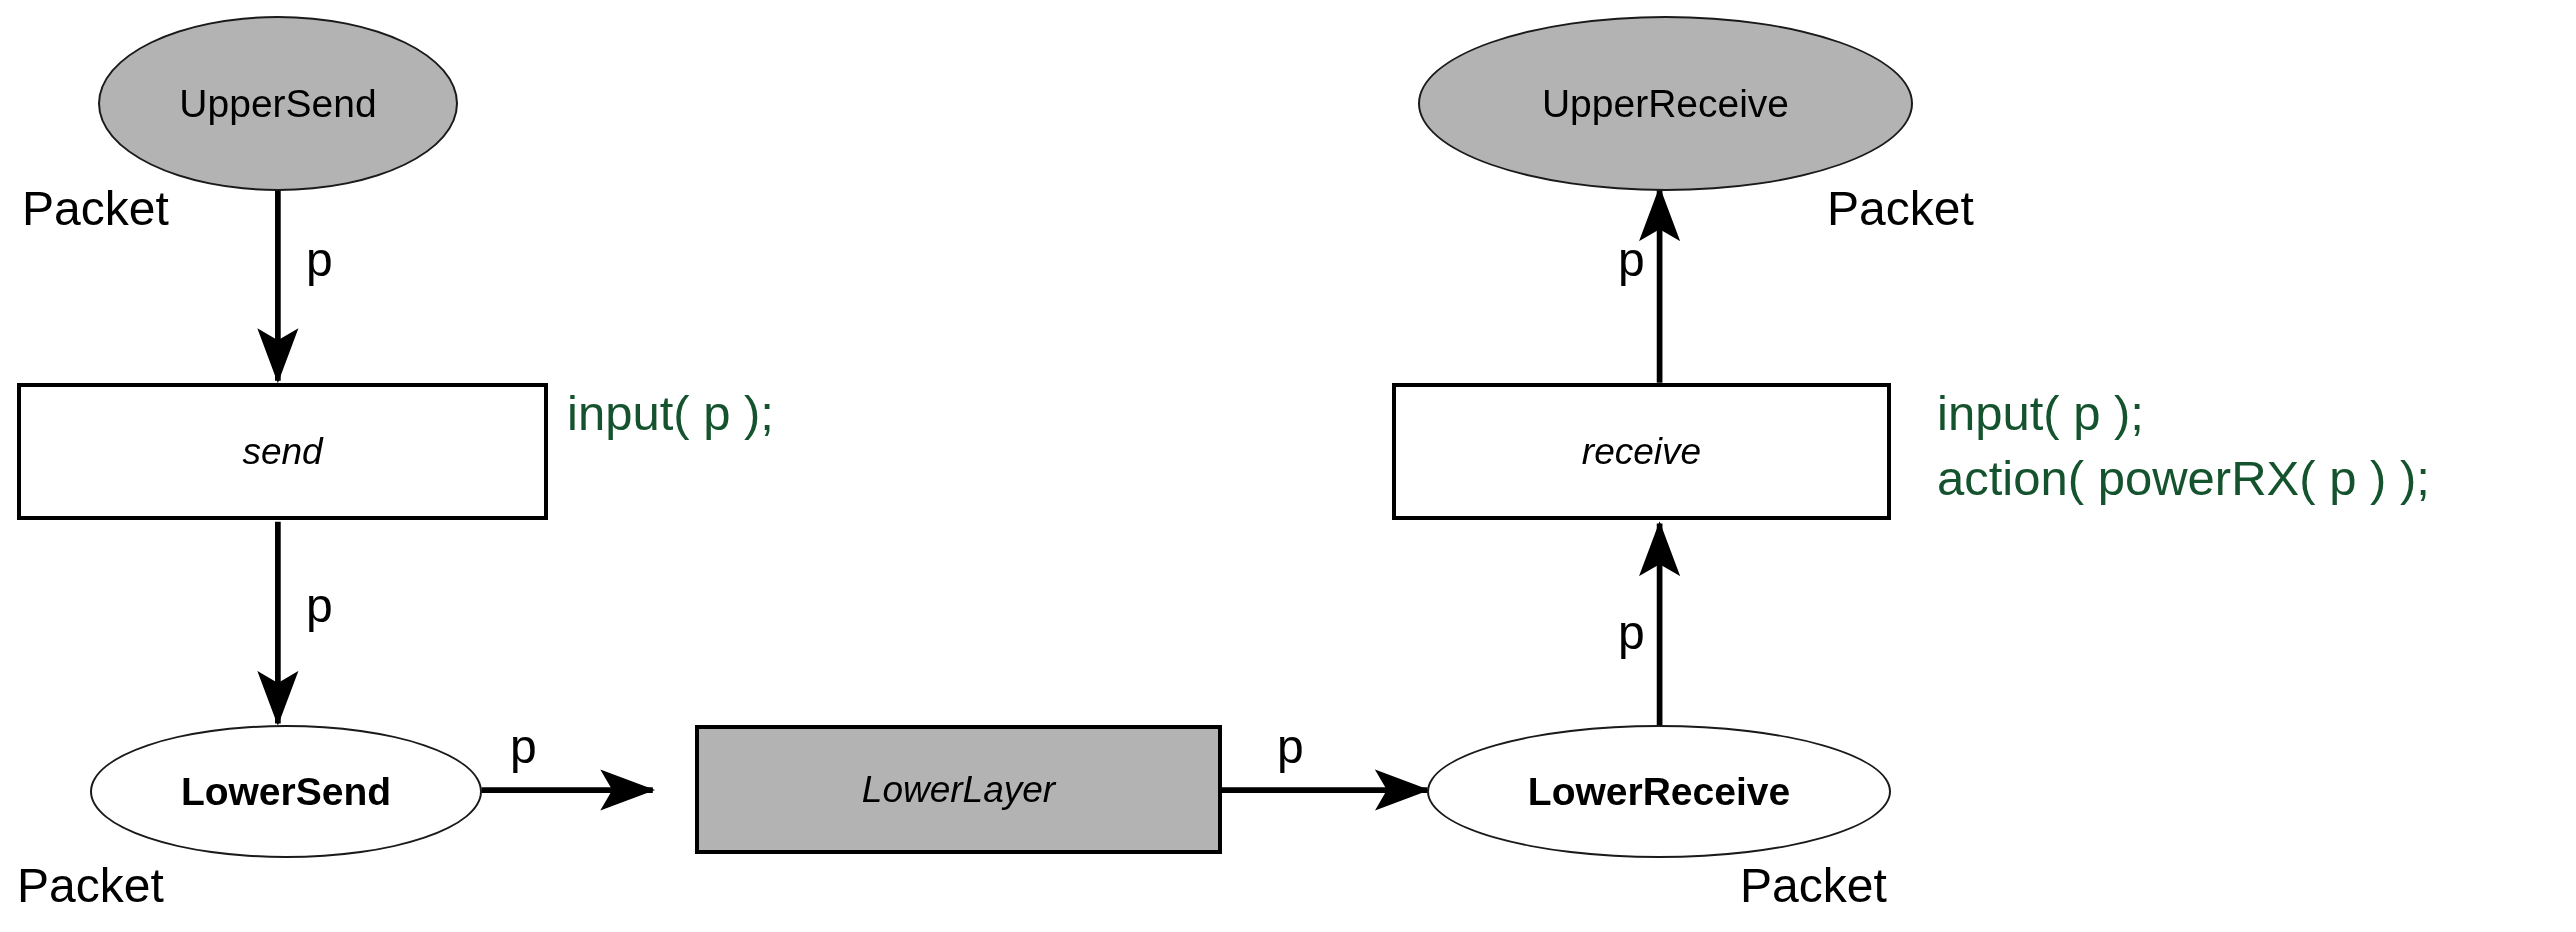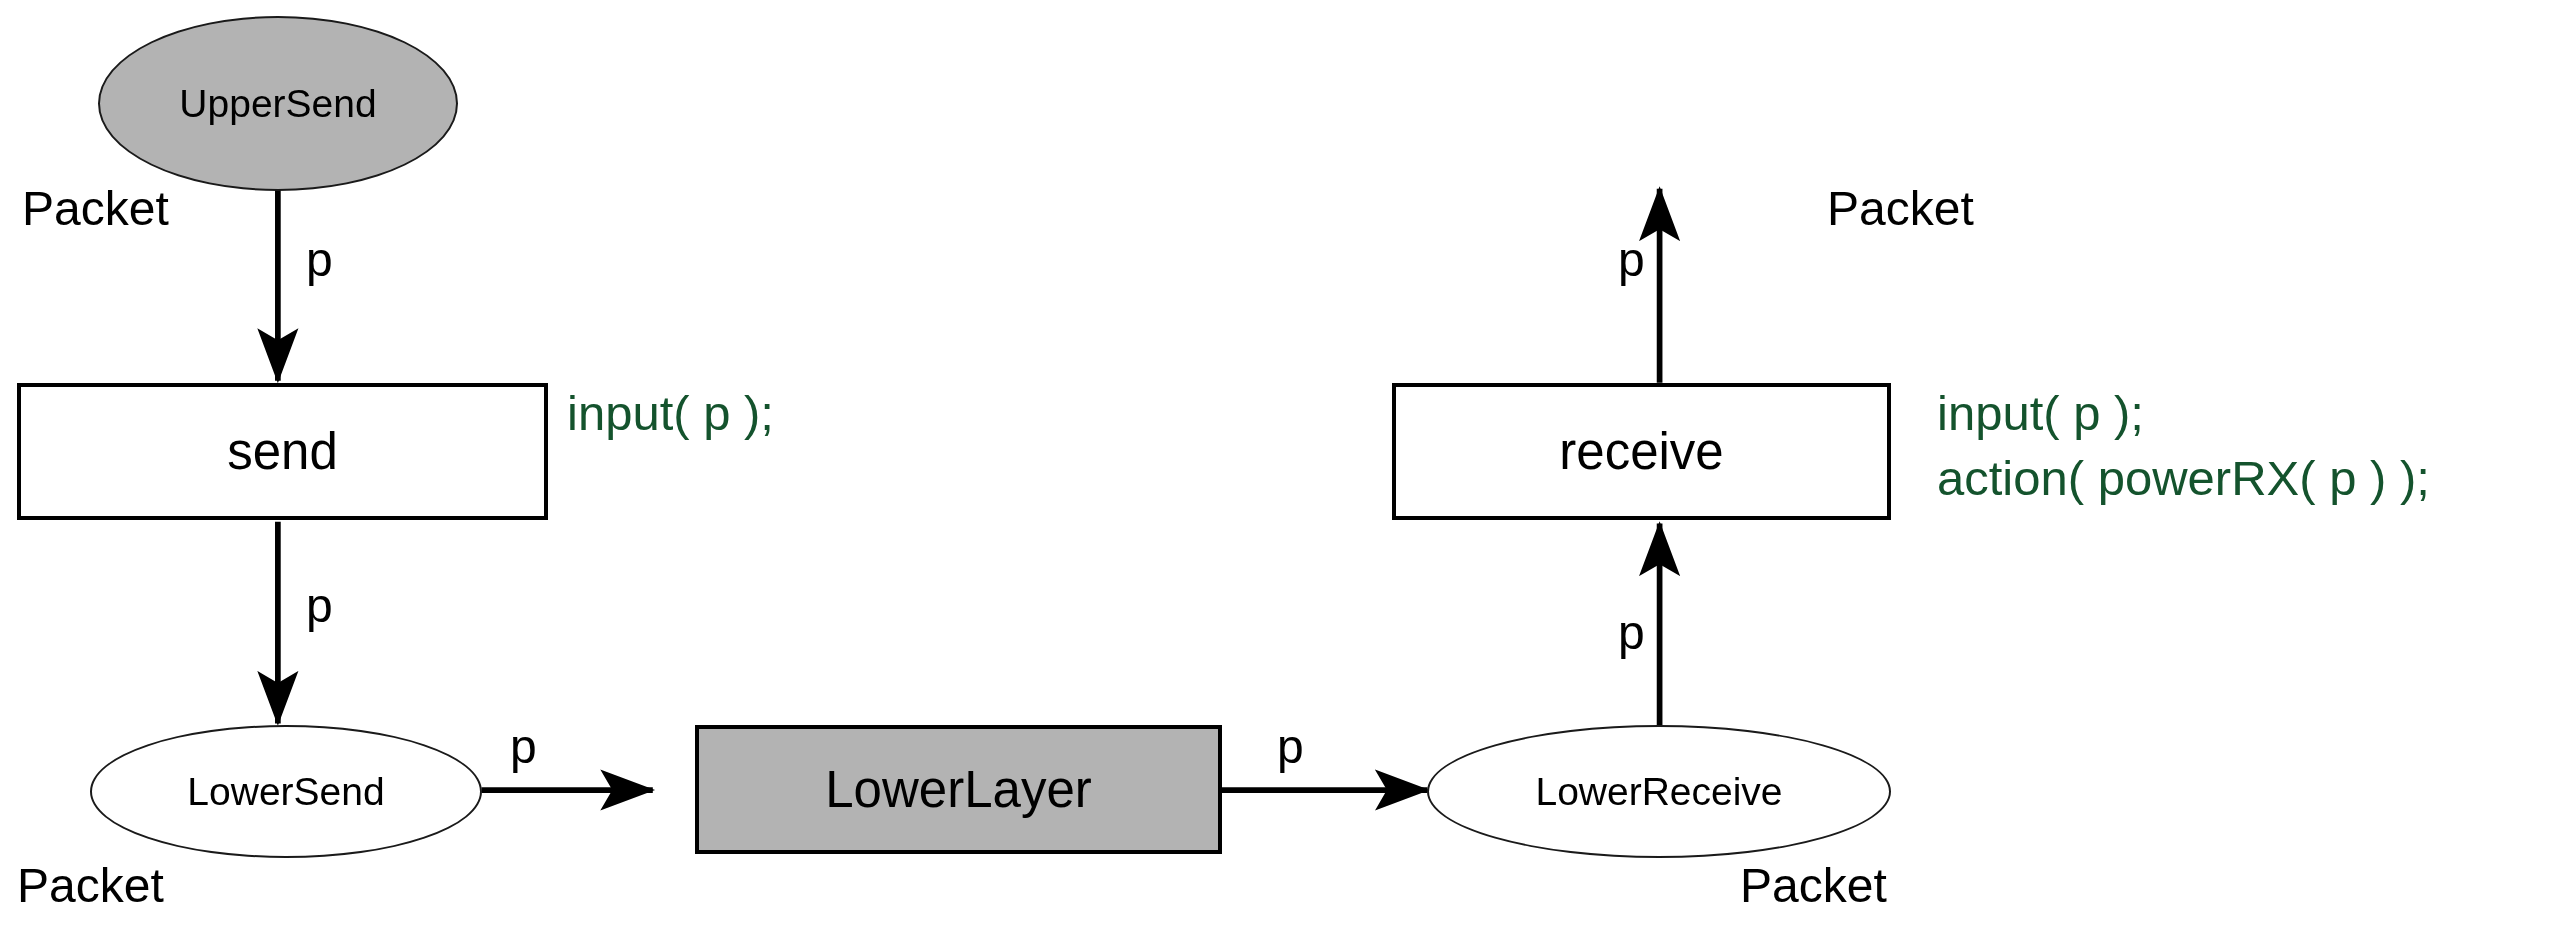--- a/index.html
+++ b/index.html
@@ -20,42 +20,43 @@
   .node-ellipse {
     position: absolute;
     border: 2.9px solid #1a1a1a;
     border-radius: 50%;
     display: flex;
     align-items: center;
     justify-content: center;
     box-sizing: border-box;
   }
   .node-ellipse.filled { background: #b3b3b3; }
-  .node-ellipse.hollow { background: #ffffff; }
+  .node-ellipse.hollow { background: #ffffff; font-weight: bold; }
   .node-ellipse span {
     font-size: 39px;
     color: #000000;
     line-height: 1;
     white-space: nowrap;
   }
   .node-box {
     position: absolute;
     border: 4.8px solid #000000;
     display: flex;
     align-items: center;
     justify-content: center;
     box-sizing: border-box;
   }
   .node-box.white { background: #ffffff; }
   .node-box.grey { background: #b3b3b3; }
   .node-box span {
-    font-size: 51px;
+    font-size: 37px;
     color: #000000;
     line-height: 1;
     white-space: nowrap;
+    font-style: italic;
   }
   .port-label {
     position: absolute;
     font-size: 48px;
     color: #000000;
     white-space: nowrap;
     line-height: 1;
   }
   .edge-label {
     position: absolute;
@@ -149,17 +150,20 @@
     <span>receive</span>
   </div>
 
   <div class="annotation" style="left:1937px; top:381px;">
     <div>input( p );</div>
     <div>action( powerRX( p ) );</div>
   </div>
 
   <div class="edge-label" style="left:1618px; top:236px;">p</div>
 
+  <div class="node-ellipse filled" style="left:1418px; top:16px; width:495px; height:175px;">
+    <span>UpperReceive</span>
+  </div>
 
   <div class="port-label" style="left:1827px; top:185px;">Packet</div>
 
 </div>
 
 
 </body></html>

